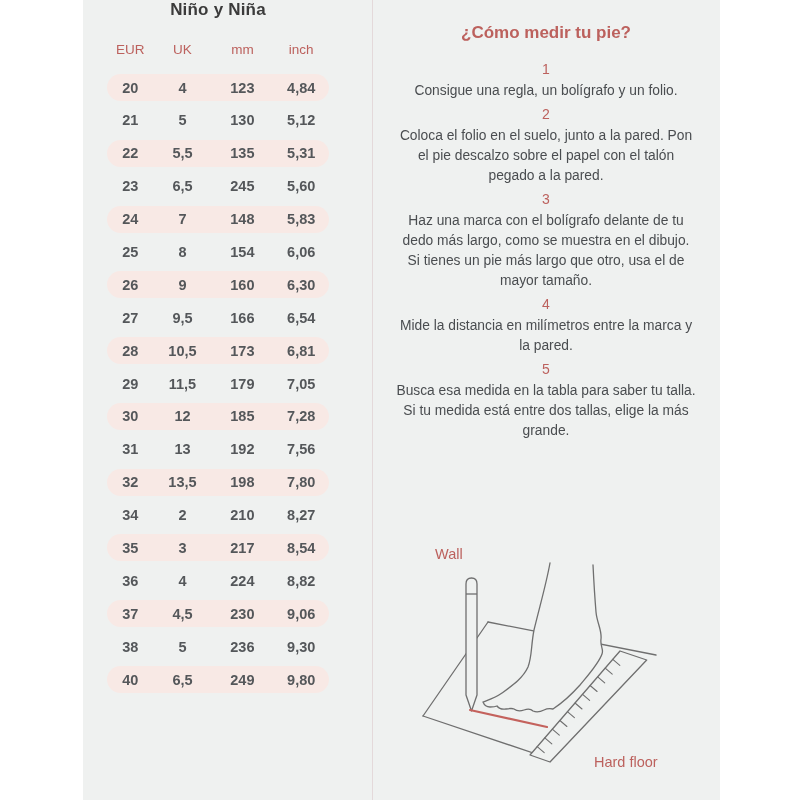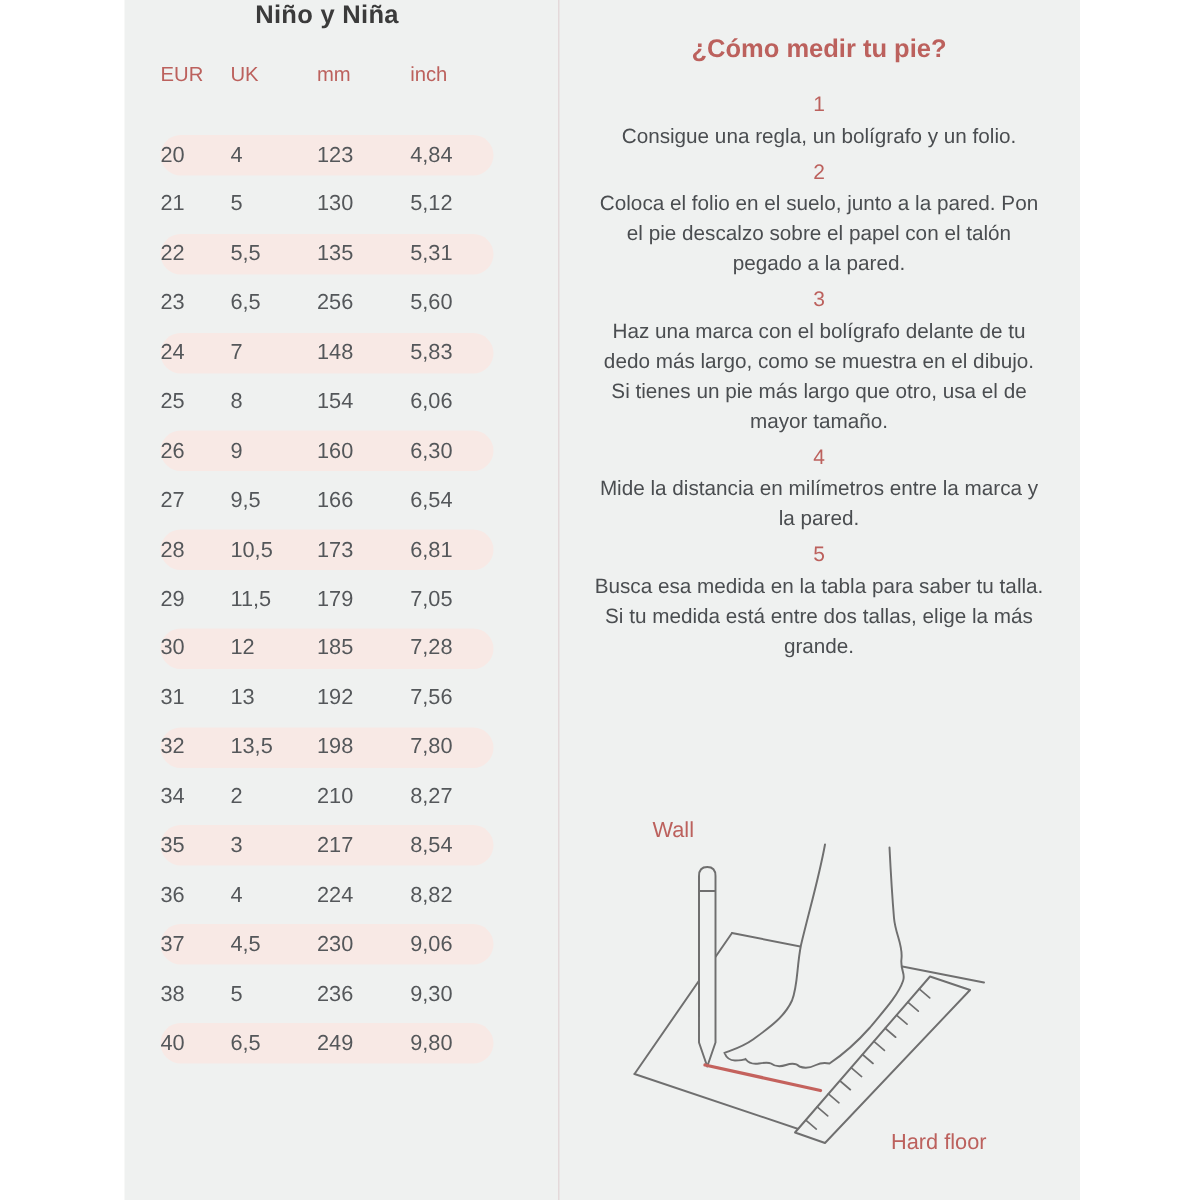--- a/index.html
+++ b/index.html
@@ -28,27 +28,27 @@
   }
   
   .size-section{position:absolute;left:0;top:0;width:289px;height:800px;}
   .table-wrap{position:absolute;left:24px;top:0;width:222px;}
   .table-title{
     height:20px;line-height:20px;text-align:center;
     font-size:17px;font-weight:600;color:var(--dark);letter-spacing:.2px;
   }
   .grid-row{
     display:grid;grid-template-columns:21% 26% 28% 25%;
-    align-items:center;
+    align-items:center;text-align:center;
   }
   .header-row{
     margin-top:21px;height:17px;
     color:var(--accent);font-size:13.5px;
   }
-  .rows{margin-top:32px;}
+  .rows{margin-top:16px;font-weight:bold;}
   .row{
     height:27px;margin-bottom:5.9px;border-radius:14px;
     font-size:14.5px;color:var(--cell);
   }
   .row:nth-child(odd){background:var(--pink);}
   
   .guide-section{position:absolute;left:289px;top:0;width:348px;height:800px;}
   .guide-title{
     margin-top:22px;height:22px;line-height:22px;text-align:center;
     font-size:17px;font-weight:600;color:var(--accent);
@@ -99,21 +99,21 @@
           </div>
           <div class="grid-row row">
             <div>22</div>
             <div>5,5</div>
             <div>135</div>
             <div>5,31</div>
           </div>
           <div class="grid-row row">
             <div>23</div>
             <div>6,5</div>
-            <div>256</div>
+            <div>245</div>
             <div>5,60</div>
           </div>
           <div class="grid-row row">
             <div>24</div>
             <div>7</div>
             <div>148</div>
             <div>5,83</div>
           </div>
           <div class="grid-row row">
             <div>25</div>

